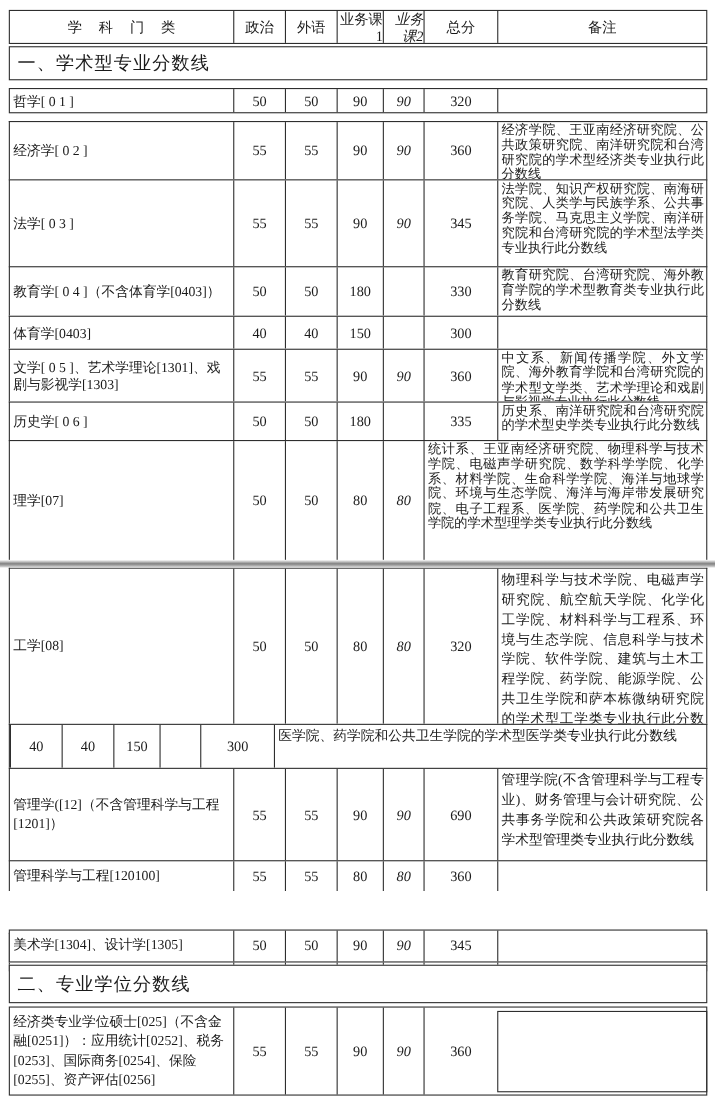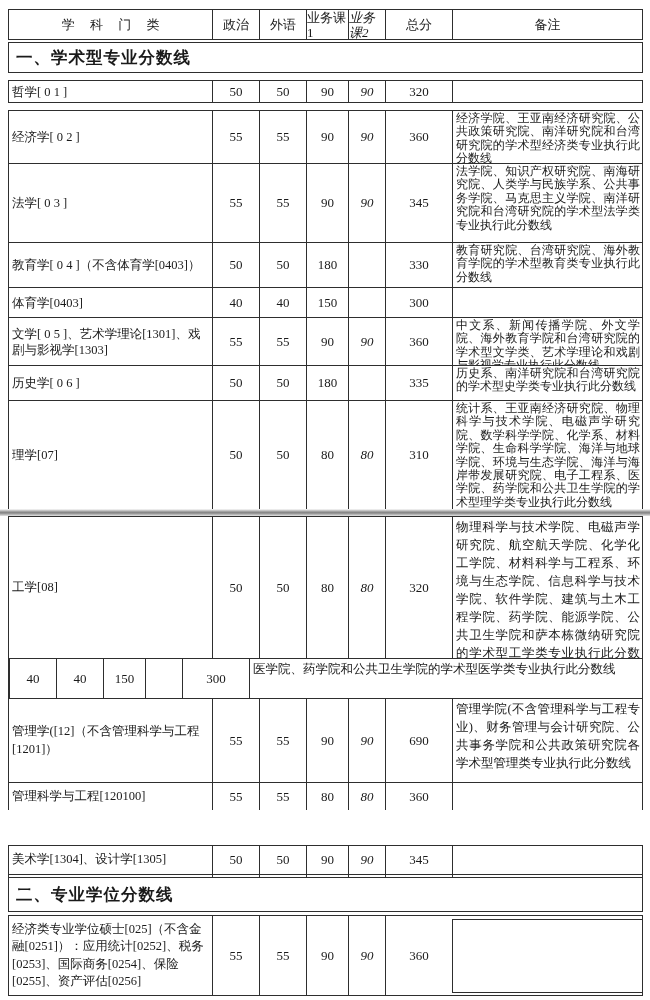--- a/index.html
+++ b/index.html
@@ -25,29 +25,29 @@
   .c-politics,.c-foreign{width:47px;}
   .c-course1{width:42px;}
   .c-course2{width:37px;font-style:italic;}
   .c-total{width:67px;}
   .c-num{display:flex;align-items:center;justify-content:center;font-size:13px;}
   .c-remark{flex:1 1 auto;padding:1px 2px 0 3px;font-size:12px;line-height:13.4px;
             text-align:justify;word-break:break-all;}
   .trow.p2 .c-remark{font-size:12.5px;line-height:18px;}
   .trow.p2 .c-subject{line-height:17.5px;}
   
-  .hdr .cell{display:flex;align-items:center;justify-content:center;text-align:left;
+  .hdr .cell{display:flex;align-items:center;justify-content:center;text-align:right;
              font-size:13px;line-height:15px;padding:0;word-break:break-all;}
   .hdr .c-subject{letter-spacing:6px;padding-left:6px;}
   .hdr .c-remark{display:flex;align-items:center;justify-content:center;}
   
   .section-band{
     position:absolute;left:8px;width:635px;box-sizing:border-box;
     border:1px solid var(--bc);display:flex;align-items:center;
-    padding-left:7px;font-size:16.5px;letter-spacing:1px;background:#fff;font-weight:bold;
+    padding-left:7px;font-size:16.5px;letter-spacing:1px;background:#fff;
   }
   
   .page-divider{
     position:absolute;left:0;width:650px;height:7px;
     background:linear-gradient(to bottom,#fdfdfd 0%,#b5b5b5 28%,#868686 48%,#979797 64%,#e4e4e4 100%);
   }
   
   .inset-box{
     position:absolute;left:443px;top:3px;width:191px;height:74px;
     border:1px solid var(--bc);flex:none;
@@ -133,21 +133,20 @@
         <div class="cell c-course2 c-num bl"></div>
         <div class="cell c-total c-num bl">335</div>
         <div class="cell c-remark bl">历史系、南洋研究院和台湾研究院的学术型史学类专业执行此分数线</div>
       </div>
       <div class="trow" style="top: 400px; height: 109px;">
         <div class="cell c-subject">理学[07]</div>
         <div class="cell c-politics c-num bl">50</div>
         <div class="cell c-foreign c-num bl">50</div>
         <div class="cell c-course1 c-num bl">80</div>
         <div class="cell c-course2 c-num bl">80</div>
-        <div class="cell c-total c-num bl">310</div>
         <div class="cell c-remark bl">统计系、王亚南经济研究院、物理科学与技术学院、电磁声学研究院、数学科学学院、化学系、材料学院、生命科学学院、海洋与地球学院、环境与生态学院、海洋与海岸带发展研究院、电子工程系、医学院、药学院和公共卫生学院的学术型理学类专业执行此分数线</div>
       </div>
       <div class="trow p2" style="top: 516px; height: 142px;">
         <div class="cell c-subject">工学[08]</div>
         <div class="cell c-politics c-num bl">50</div>
         <div class="cell c-foreign c-num bl">50</div>
         <div class="cell c-course1 c-num bl">80</div>
         <div class="cell c-course2 c-num bl">80</div>
         <div class="cell c-total c-num bl">320</div>
         <div class="cell c-remark bl">物理科学与技术学院、电磁声学研究院、航空航天学院、化学化工学院、材料科学与工程系、环境与生态学院、信息科学与技术学院、软件学院、建筑与土木工程学院、药学院、能源学院、公共卫生学院和萨本栋微纳研究院的学术型工学类专业执行此分数线</div>

